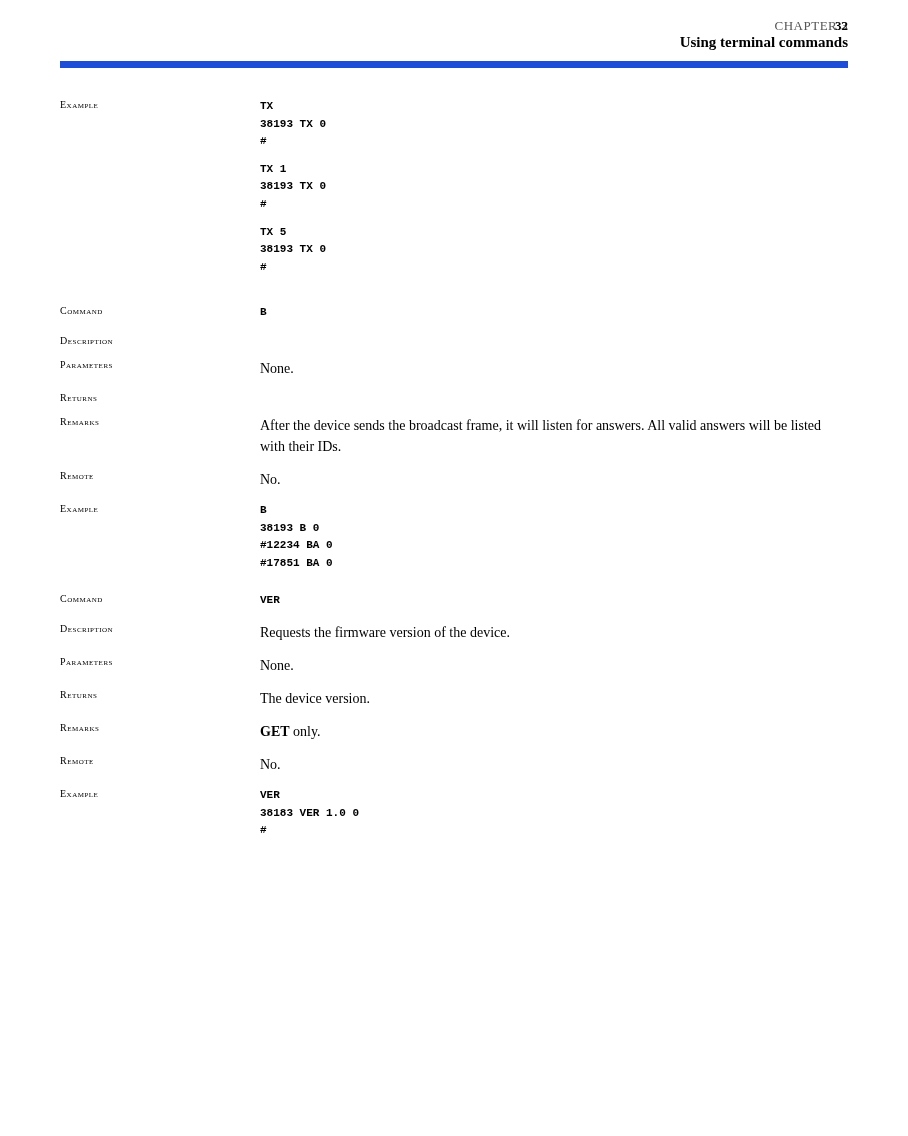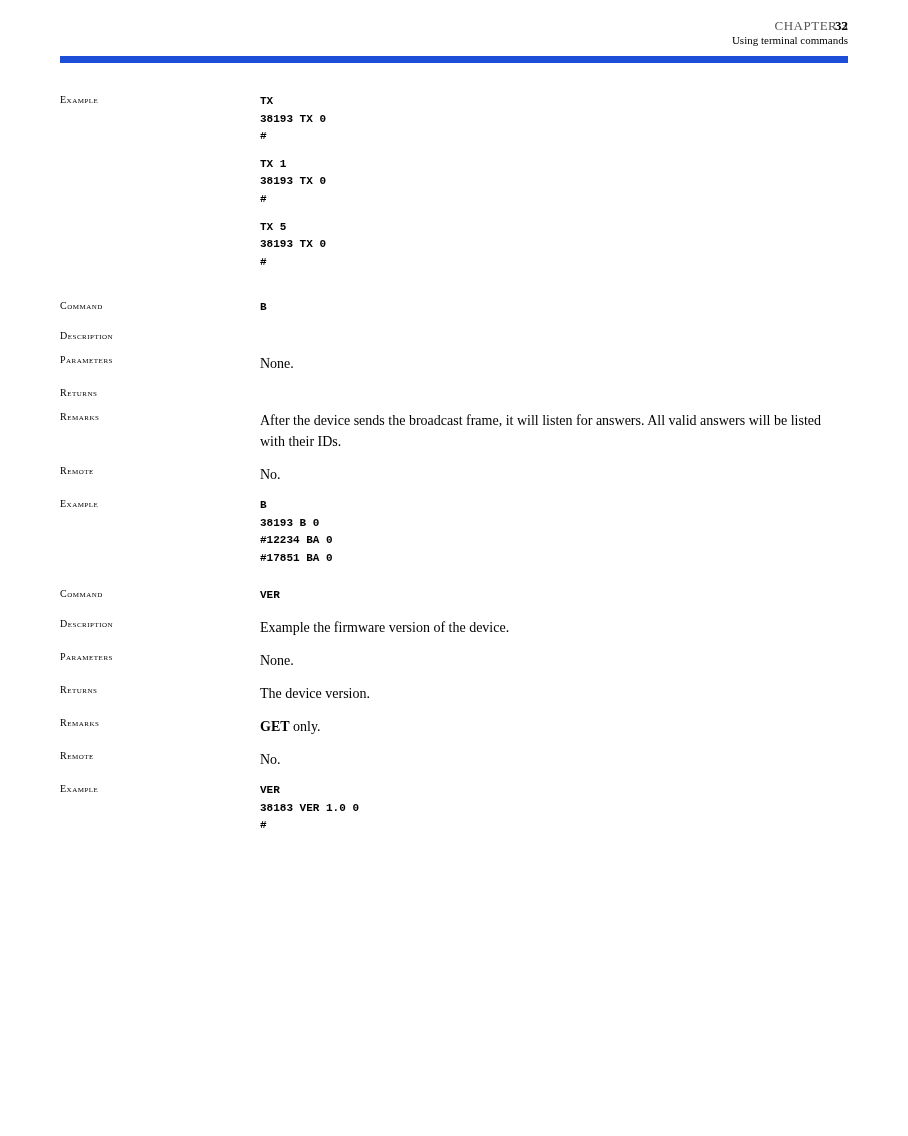--- a/index.html
+++ b/index.html
@@ -37,22 +37,22 @@
     }
 
     .chapter-number {
       font-size: 13px;
       font-weight: normal;
       color: #555;
       letter-spacing: 0.5px;
     }
 
     .chapter-title {
-      font-size: 11px;
-      font-weight: normal;
+      font-size: 15px;
+      font-weight: bold;
       color: #000;
     }
 
     .page-number {
       position: absolute;
       top: 18px;
       right: 60px;
       font-size: 13px;
       font-weight: bold;
     }
@@ -175,21 +175,21 @@
 
   <div style="margin-top: 8px;">
 
     <div class="doc-row">
       <div class="col-label">Command</div>
       <div class="col-content code-block">VER</div>
     </div>
 
     <div class="doc-row">
       <div class="col-label">Description</div>
-      <div class="col-content">Example the firmware version of the device.</div>
+      <div class="col-content">Requests the firmware version of the device.</div>
     </div>
 
     <div class="doc-row">
       <div class="col-label">Parameters</div>
       <div class="col-content">None.</div>
     </div>
 
     <div class="doc-row">
       <div class="col-label">Returns</div>
       <div class="col-content">The device version.</div>

